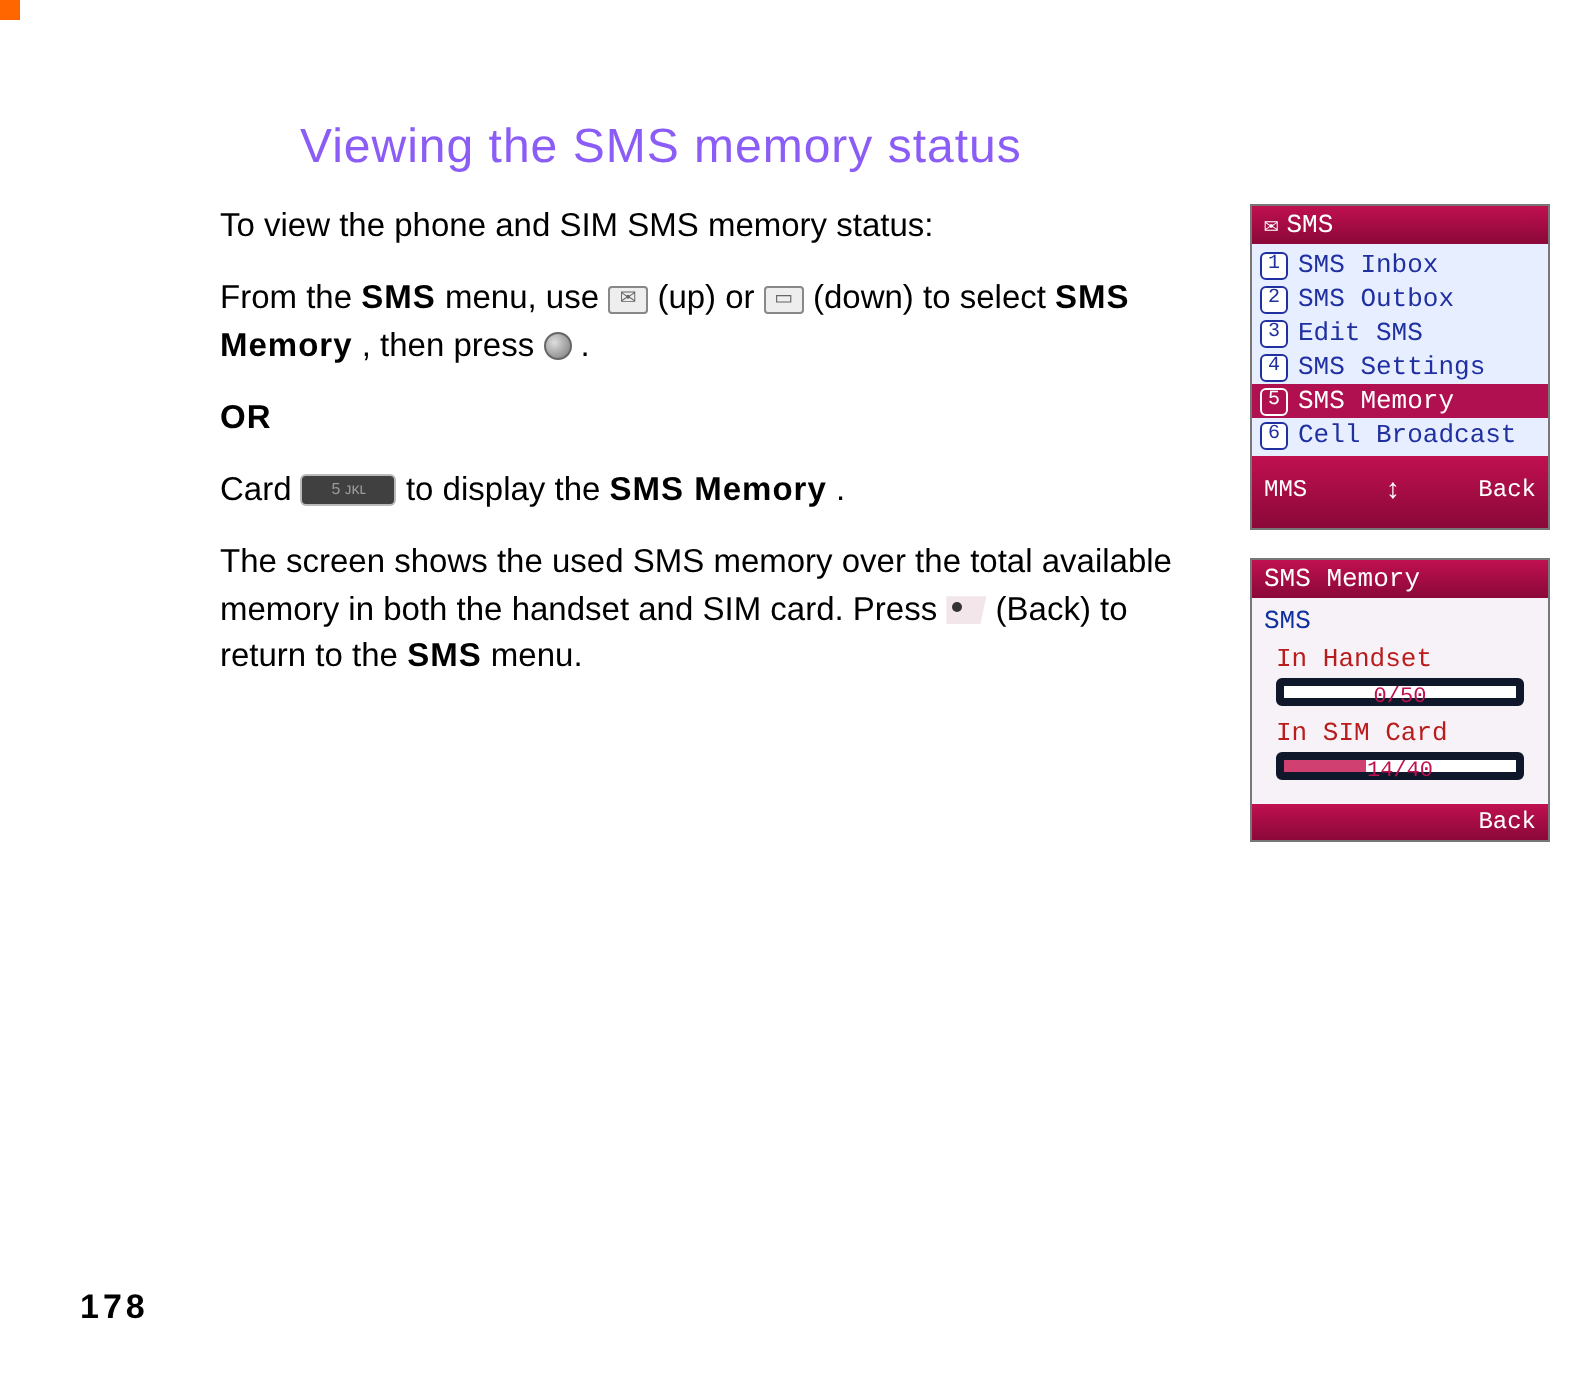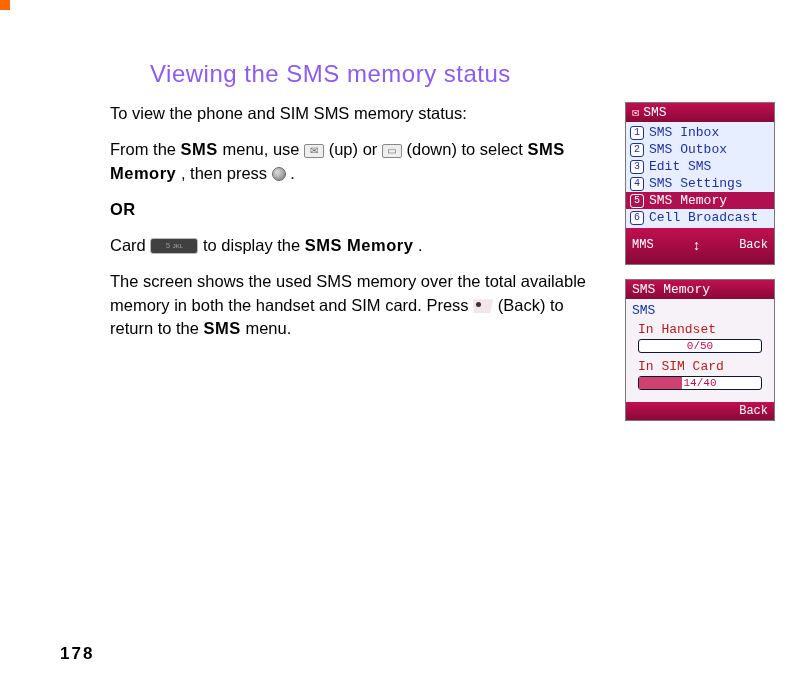--- a/index.html
+++ b/index.html
@@ -91,40 +91,40 @@
     background:linear-gradient(#c01050,#8a0838);
     color:#fff; display:flex; justify-content:space-between;
     padding:10px 6px; font-size:12px;
   }
   .ph-soft .mid{ font-size:14px;}
   .ph-body{ background:#f7f2f7; padding:4px 6px 6px 6px;}
   .subhead{ color:#1030a0; margin-bottom:4px;}
   .field-label{ color:#b91c1c; margin:2px 0 2px 6px; font-size:13px;}
   .bar-wrap{ margin:0 6px 6px 6px; position:relative;}
   .bar{
-    height:14px;border:1px solid #0f172a; border-radius:3px;
+    height:14px;border:4px solid #0f172a; border-radius:3px;
     background:#fff; position:relative;
   }
   .bar-fill{ position:absolute; left:0; top:0; bottom:0;
     background:#d04070;}
   .bar-text{ position:absolute; top:0; left:0; right:0;
     text-align:center; font-size:11px; color:#c01050;}
   .ph-title2{
     background:linear-gradient(#c01050,#8a0838); color:#fff;
     padding:2px 6px; font-size:13px;
   }
   .ph-soft2{
     background:linear-gradient(#c01050,#8a0838);
     color:#fff; display:flex; justify-content:flex-end;
     padding:2px 6px; font-size:12px;
   }
   .page-num{
     position:absolute; left:40px; bottom:28px;
     font-family:"Trebuchet MS",Verdana,sans-serif;
-    font-weight:bold; letter-spacing:2px; font-size:17px;margin-left:20px;
+    font-weight:bold; letter-spacing:2px; font-size:17px;
   }
 </style>
 </head>
 <body>
 
 <div class="orange-marker"></div>
 
 <h1 class="heading">Viewing the SMS memory status</h1>
 
 <div class="content">

